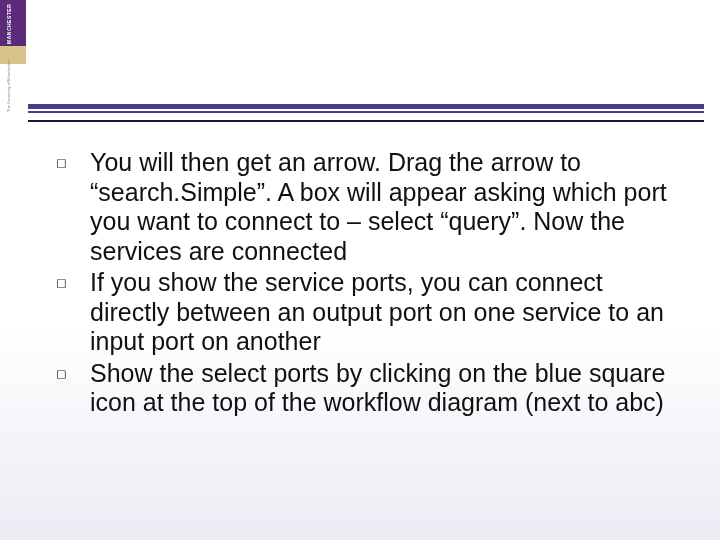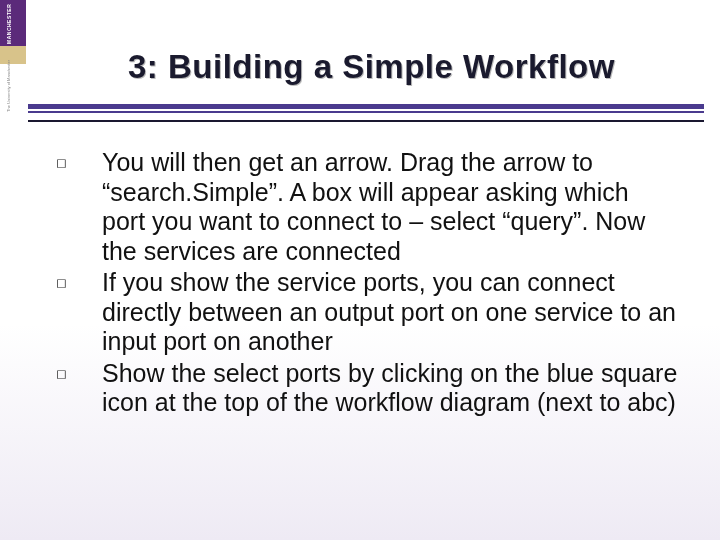--- a/index.html
+++ b/index.html
@@ -115,36 +115,34 @@
     flex: 0 0 34px;
     font-size: 13px;
     line-height: 30px;
     color: #222;
     font-family: Arial, sans-serif;
     text-align: left;
     padding-left: 2px;
   }
   .bullet .txt {
     flex: 1;
-    margin-left: 12px;
   }
 </style>
 </head>
 <body>
 
 <div class="slide">
 
   <div class="logo-bar">
     <div class="purple"></div>
     <div class="year-box"></div>
     <div class="logo-text">MANCHESTER</div>
     <div class="uni-text">The University of Manchester</div>
   </div>
 
-  <div class="title">3: Building a Simple Workflow</div>
 
   <div class="rules">
     <div class="rule-thick"></div>
     <div class="rule-thin"></div>
     <div class="rule-dark"></div>
   </div>
 
   <div class="body">
     <div class="bullet">
       <div class="marker">◻</div>

